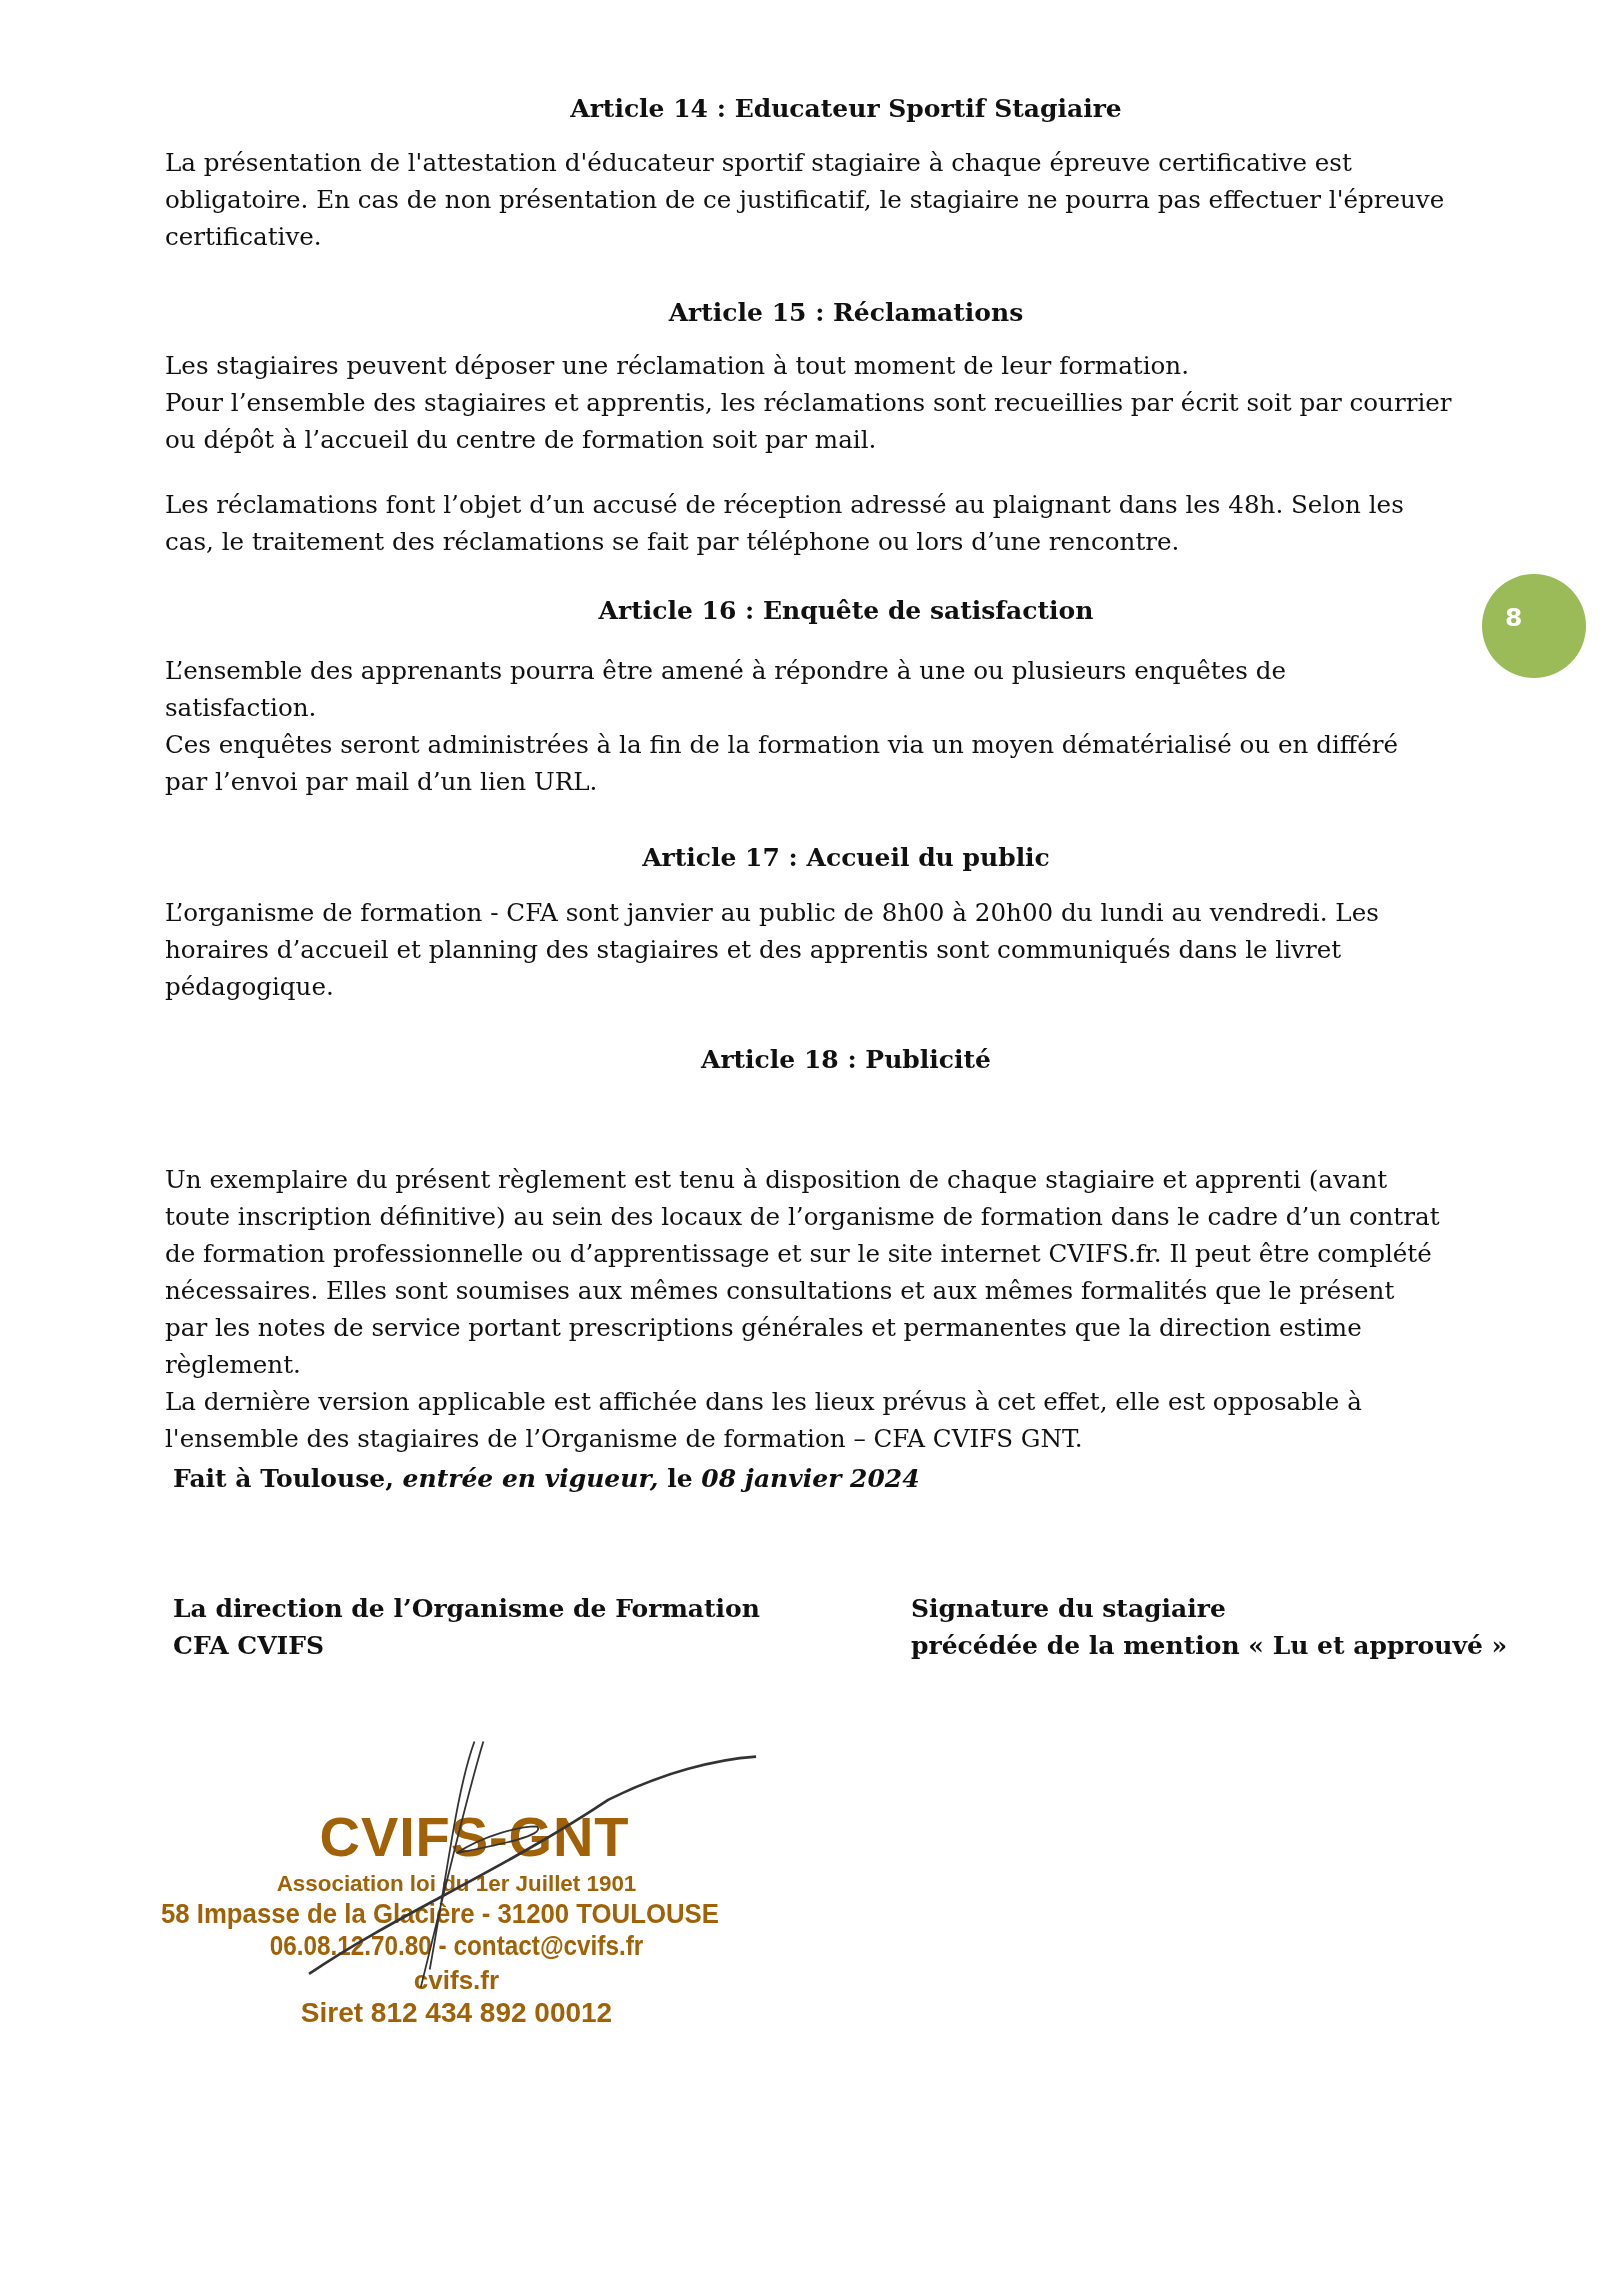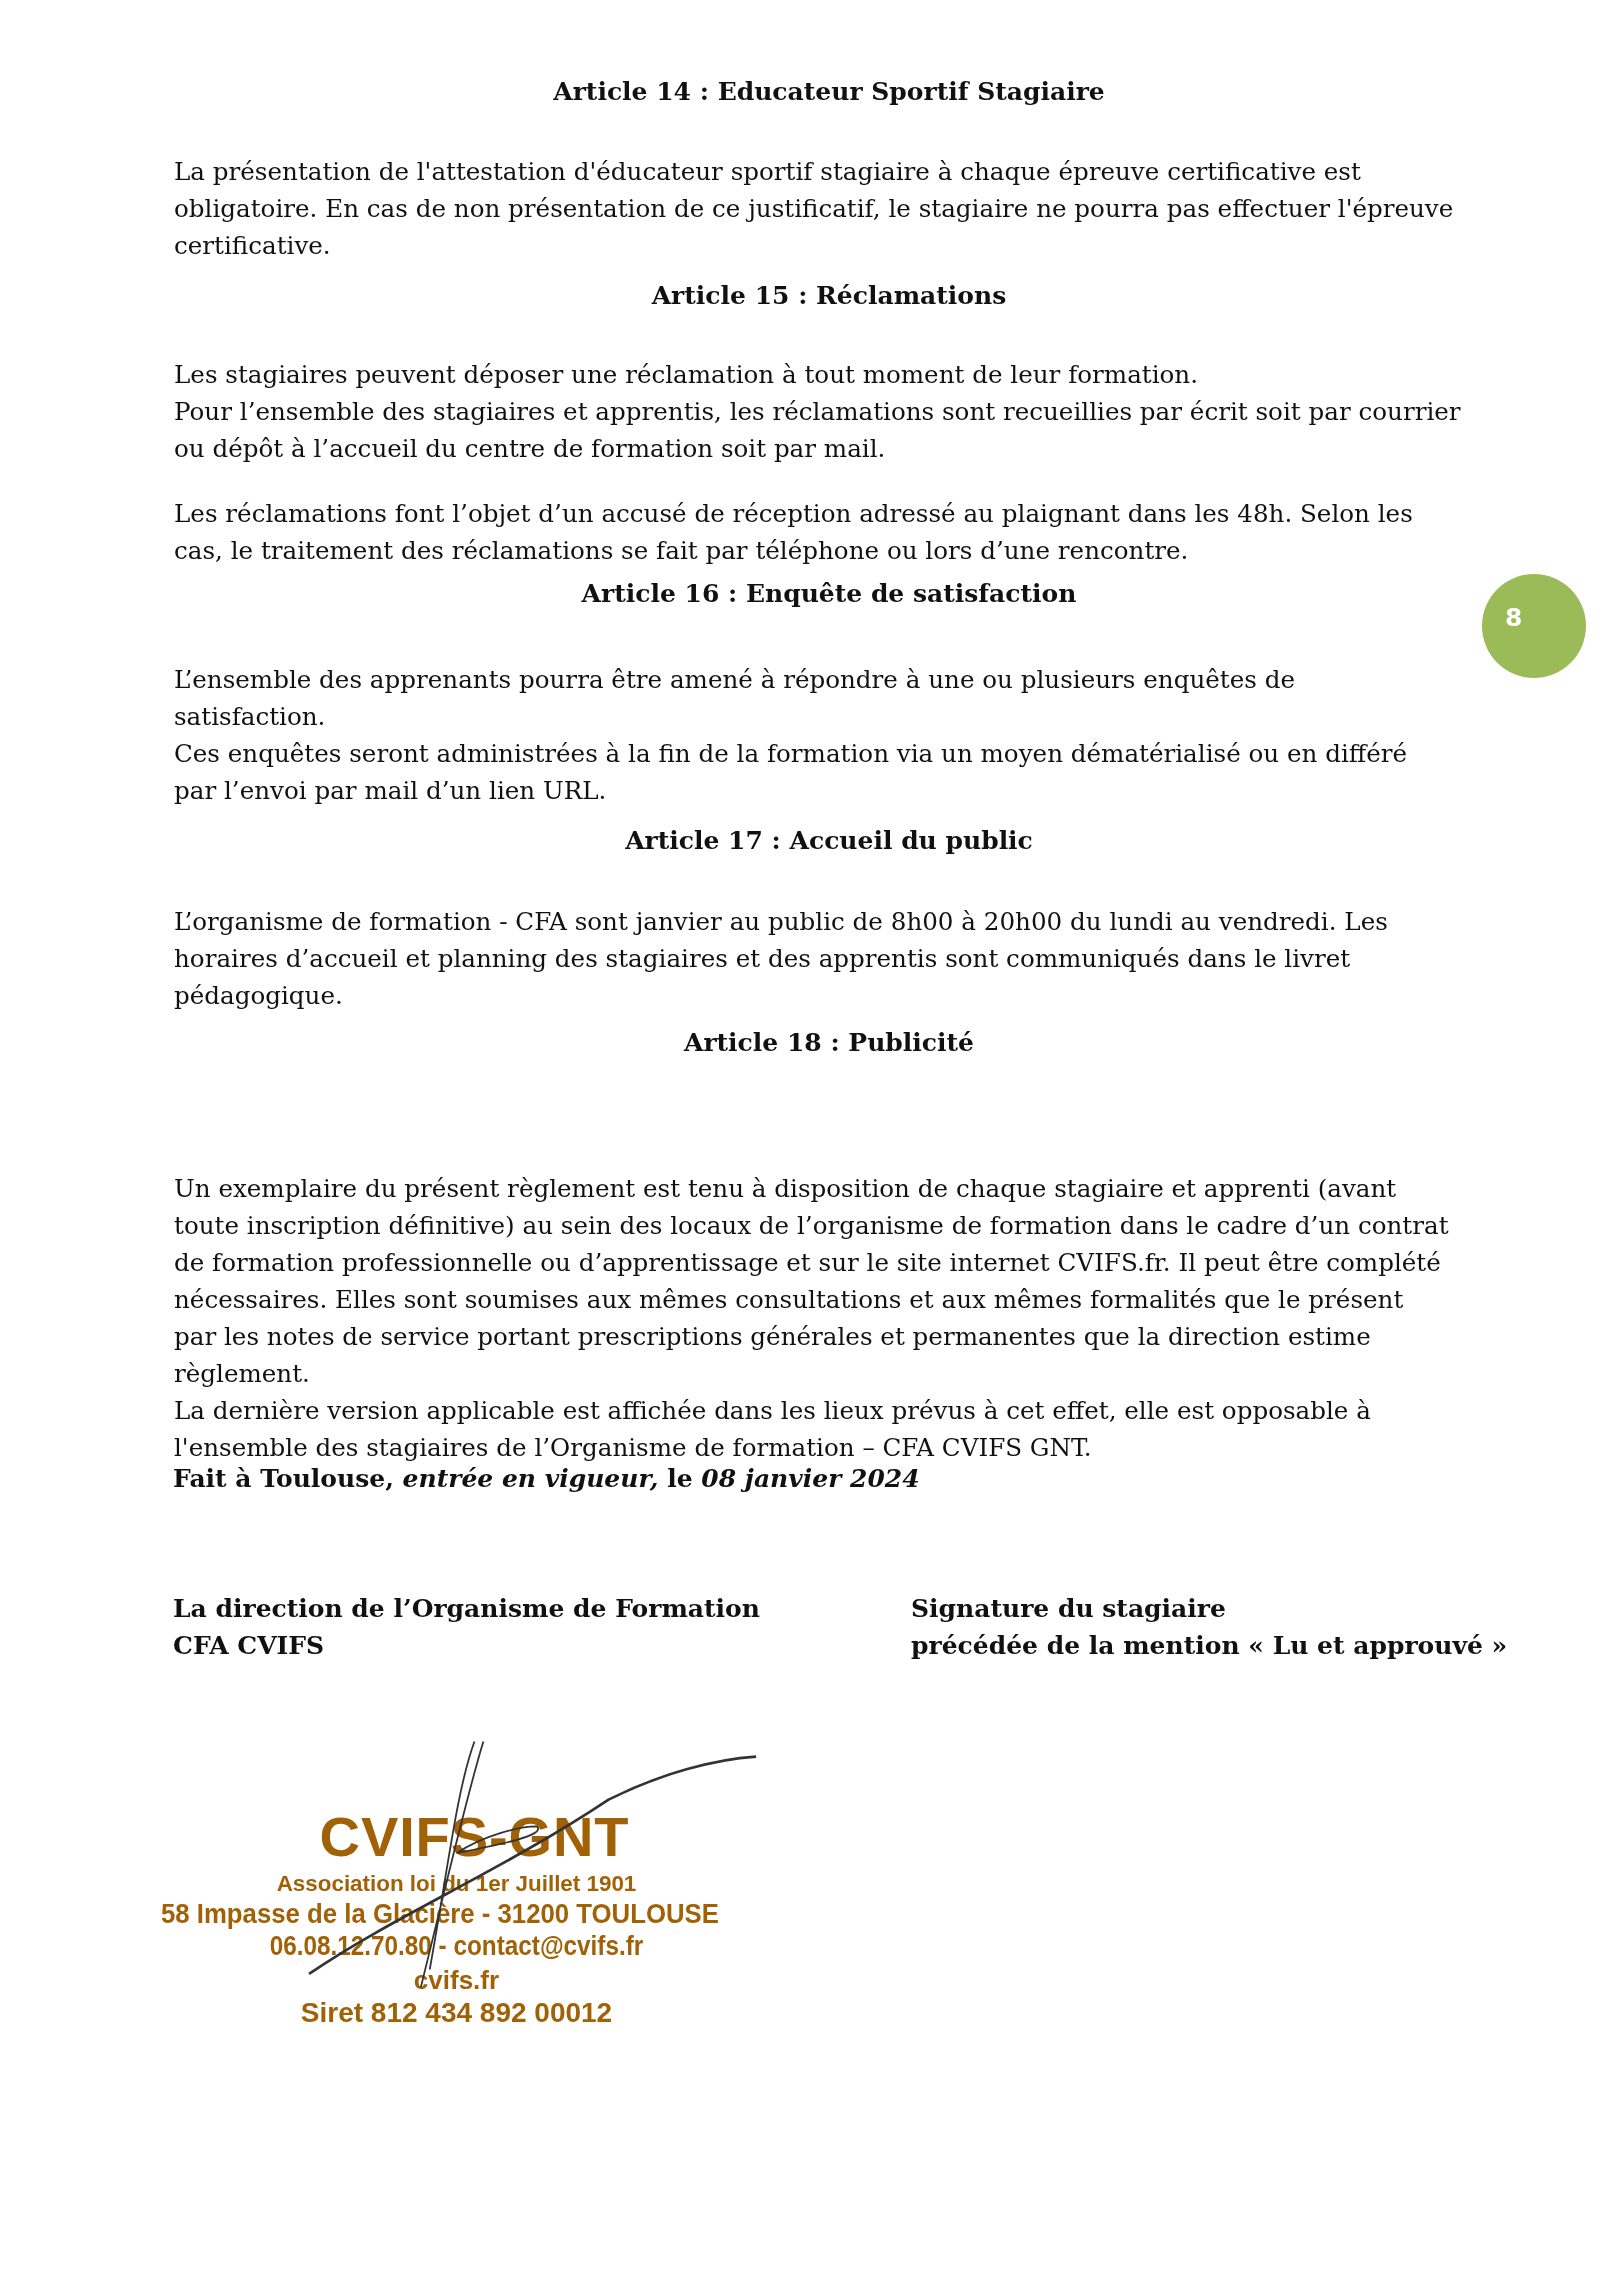--- a/index.html
+++ b/index.html
@@ -1,18 +1,18 @@
 <!DOCTYPE html>
 <html style="font-size:14.3px"><head>
 <meta charset="utf-8">
 <style>
 html,body{margin:0;padding:0;background:#fff;}
 body{width:1622px;height:2293px;position:relative;overflow:hidden;font-family:"DejaVu Serif","Liberation Serif",serif;color:#111;}
-.h{position:absolute;left:158px;width:1342px;text-align:center;font-weight:bold;font-size:25px;line-height:37px;margin:0;}
-.p{position:absolute;left:158px;width:1342px;font-size:24.6px;line-height:37px;text-align:justify;margin:16px;}
+.h{position:absolute;left:158px;width:1342px;text-align:center;font-weight:bold;font-size:25px;line-height:37px;margin:17px;}
+.p{position:absolute;left:158px;width:1342px;font-size:24.6px;line-height:37px;text-align:justify;margin:7px;}
 .p span{display:block;}
 .p span.last{text-align:left;}
 .page-num{position:absolute;left:1482px;top:574px;width:104px;height:104px;border-radius:50%;background:#9bbb59;}
 .page-num span{position:absolute;left:23px;top:29px;color:#fff;font-family:"DejaVu Sans",sans-serif;font-weight:bold;font-size:25px;}
 .sig{position:absolute;font-weight:bold;font-size:25px;line-height:37px;margin-left:15px;}
 .stamp{position:absolute;left:161px;top:1737px;width:609px;height:304px;font-family:"Liberation Sans",sans-serif;color:#a16207;}
 .stamp div{position:absolute;left:0;width:573px;text-align:center;white-space:nowrap;}
 </style>
 </head>
 <body>

